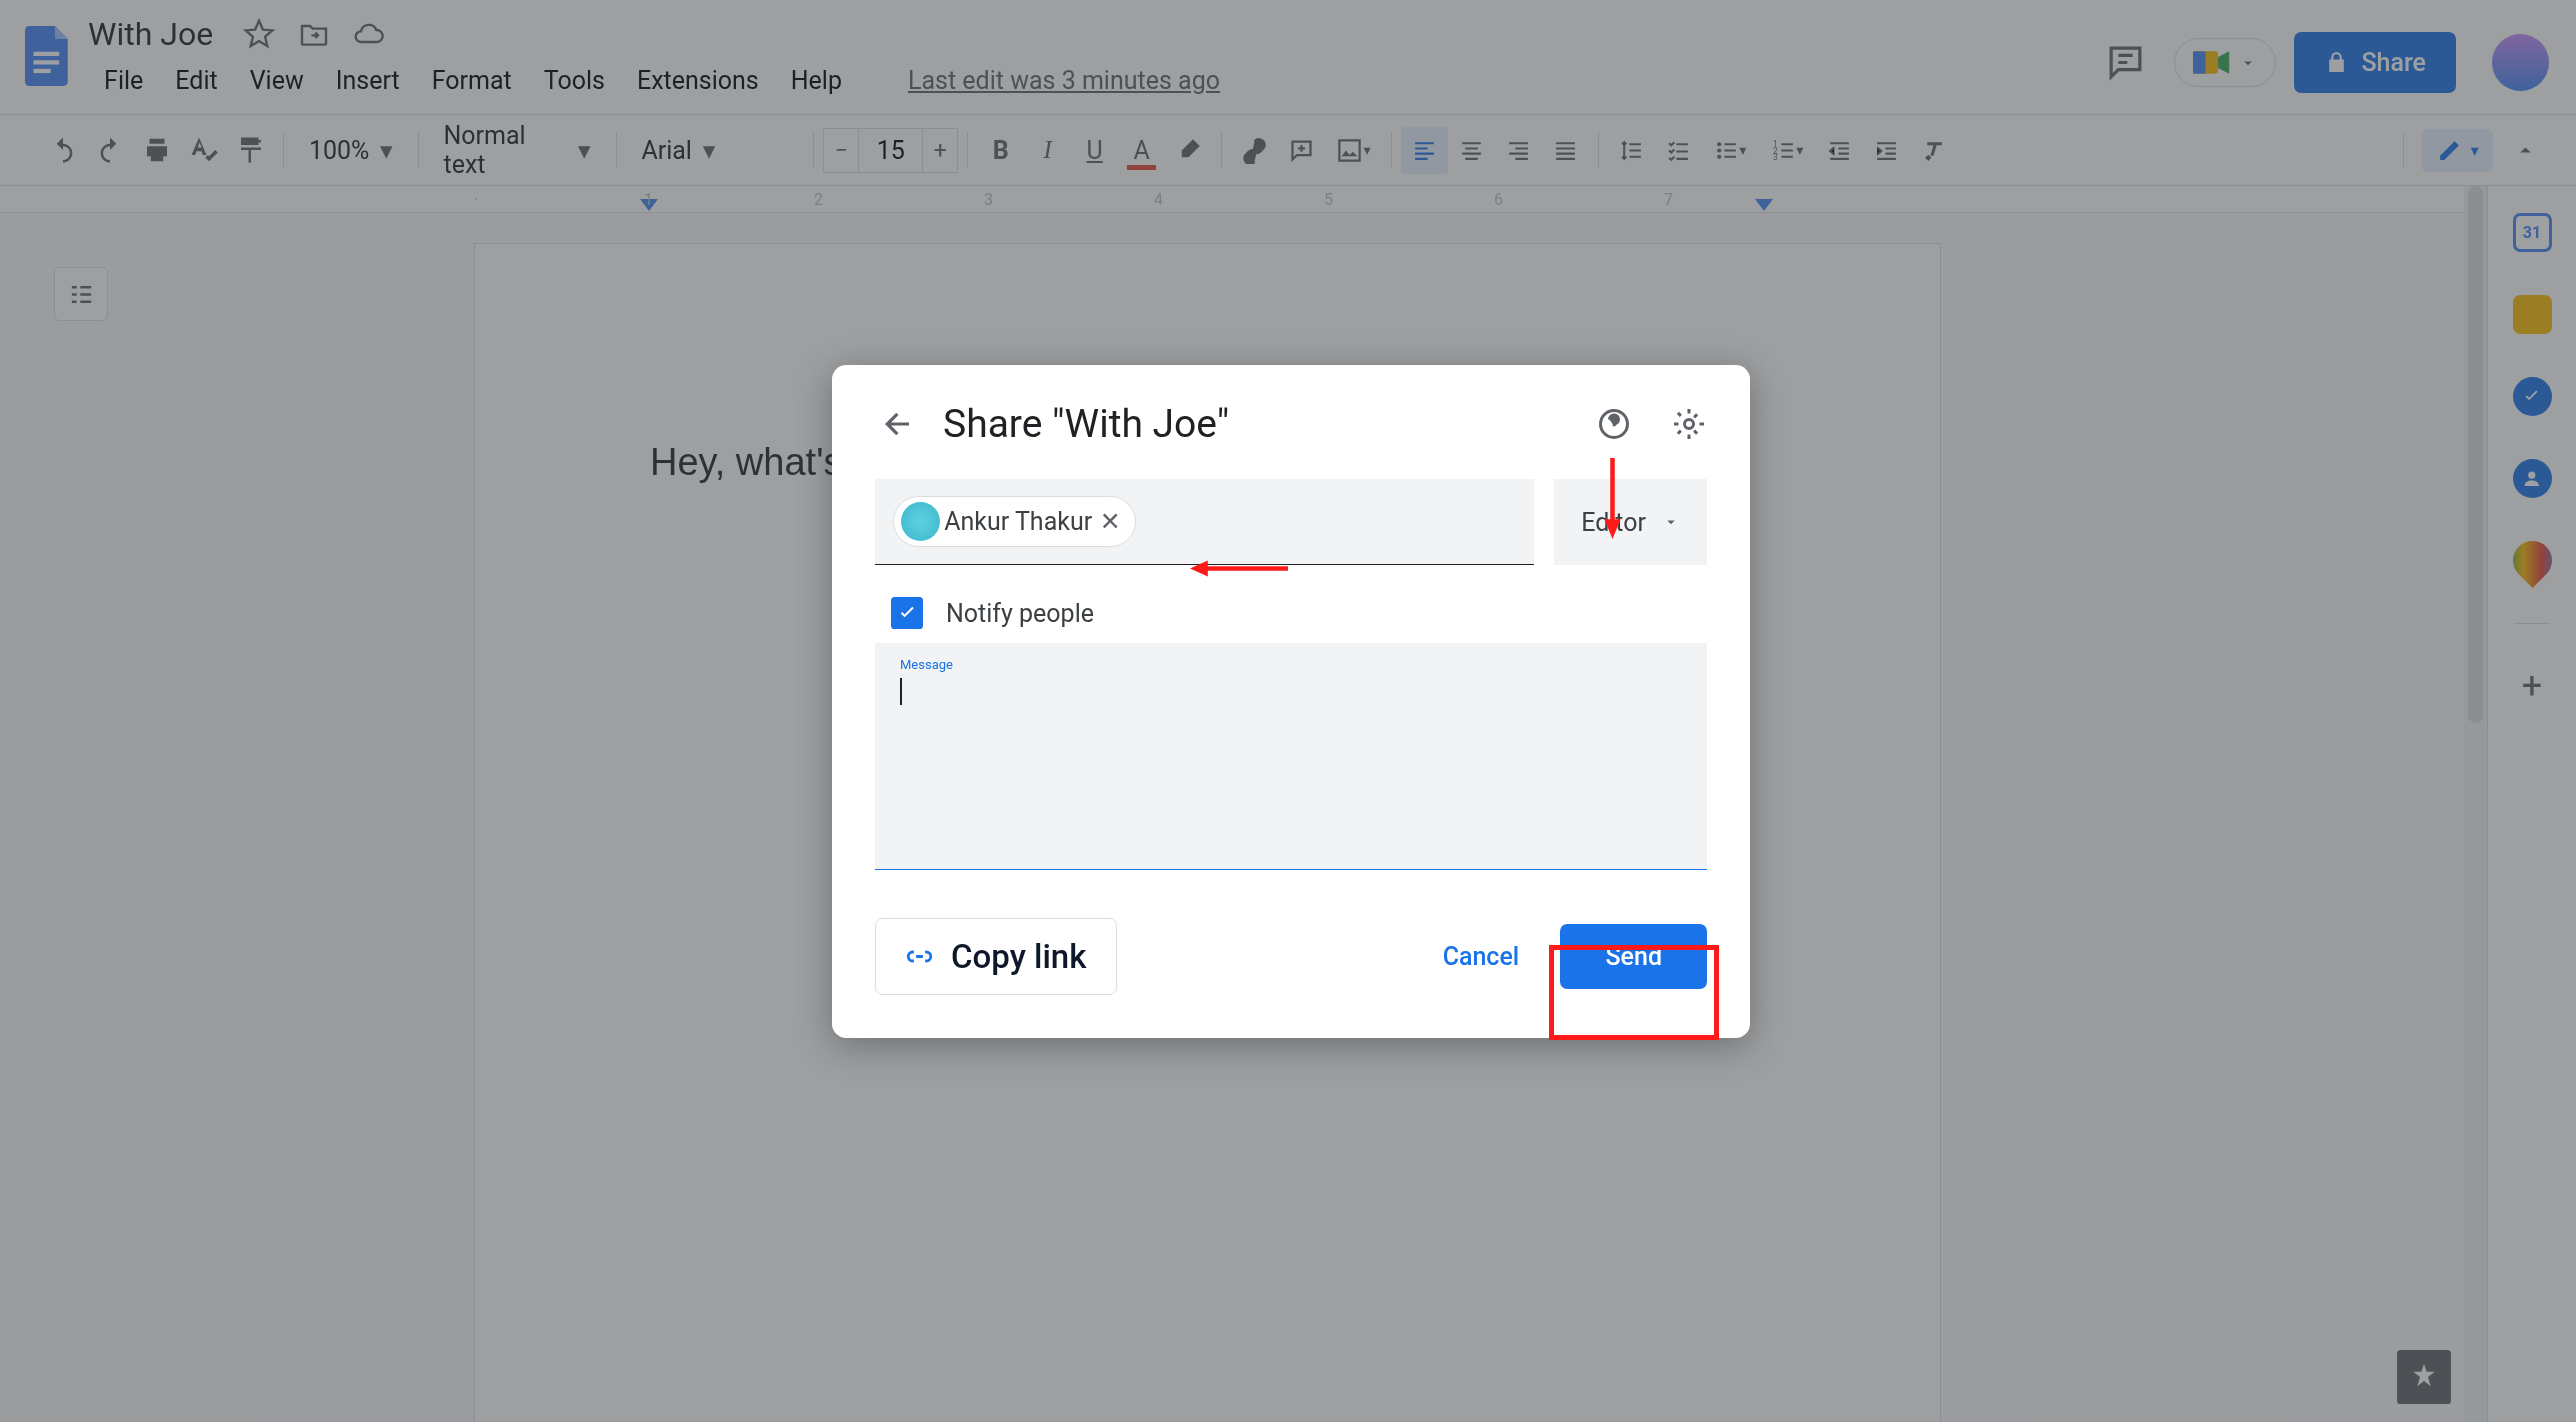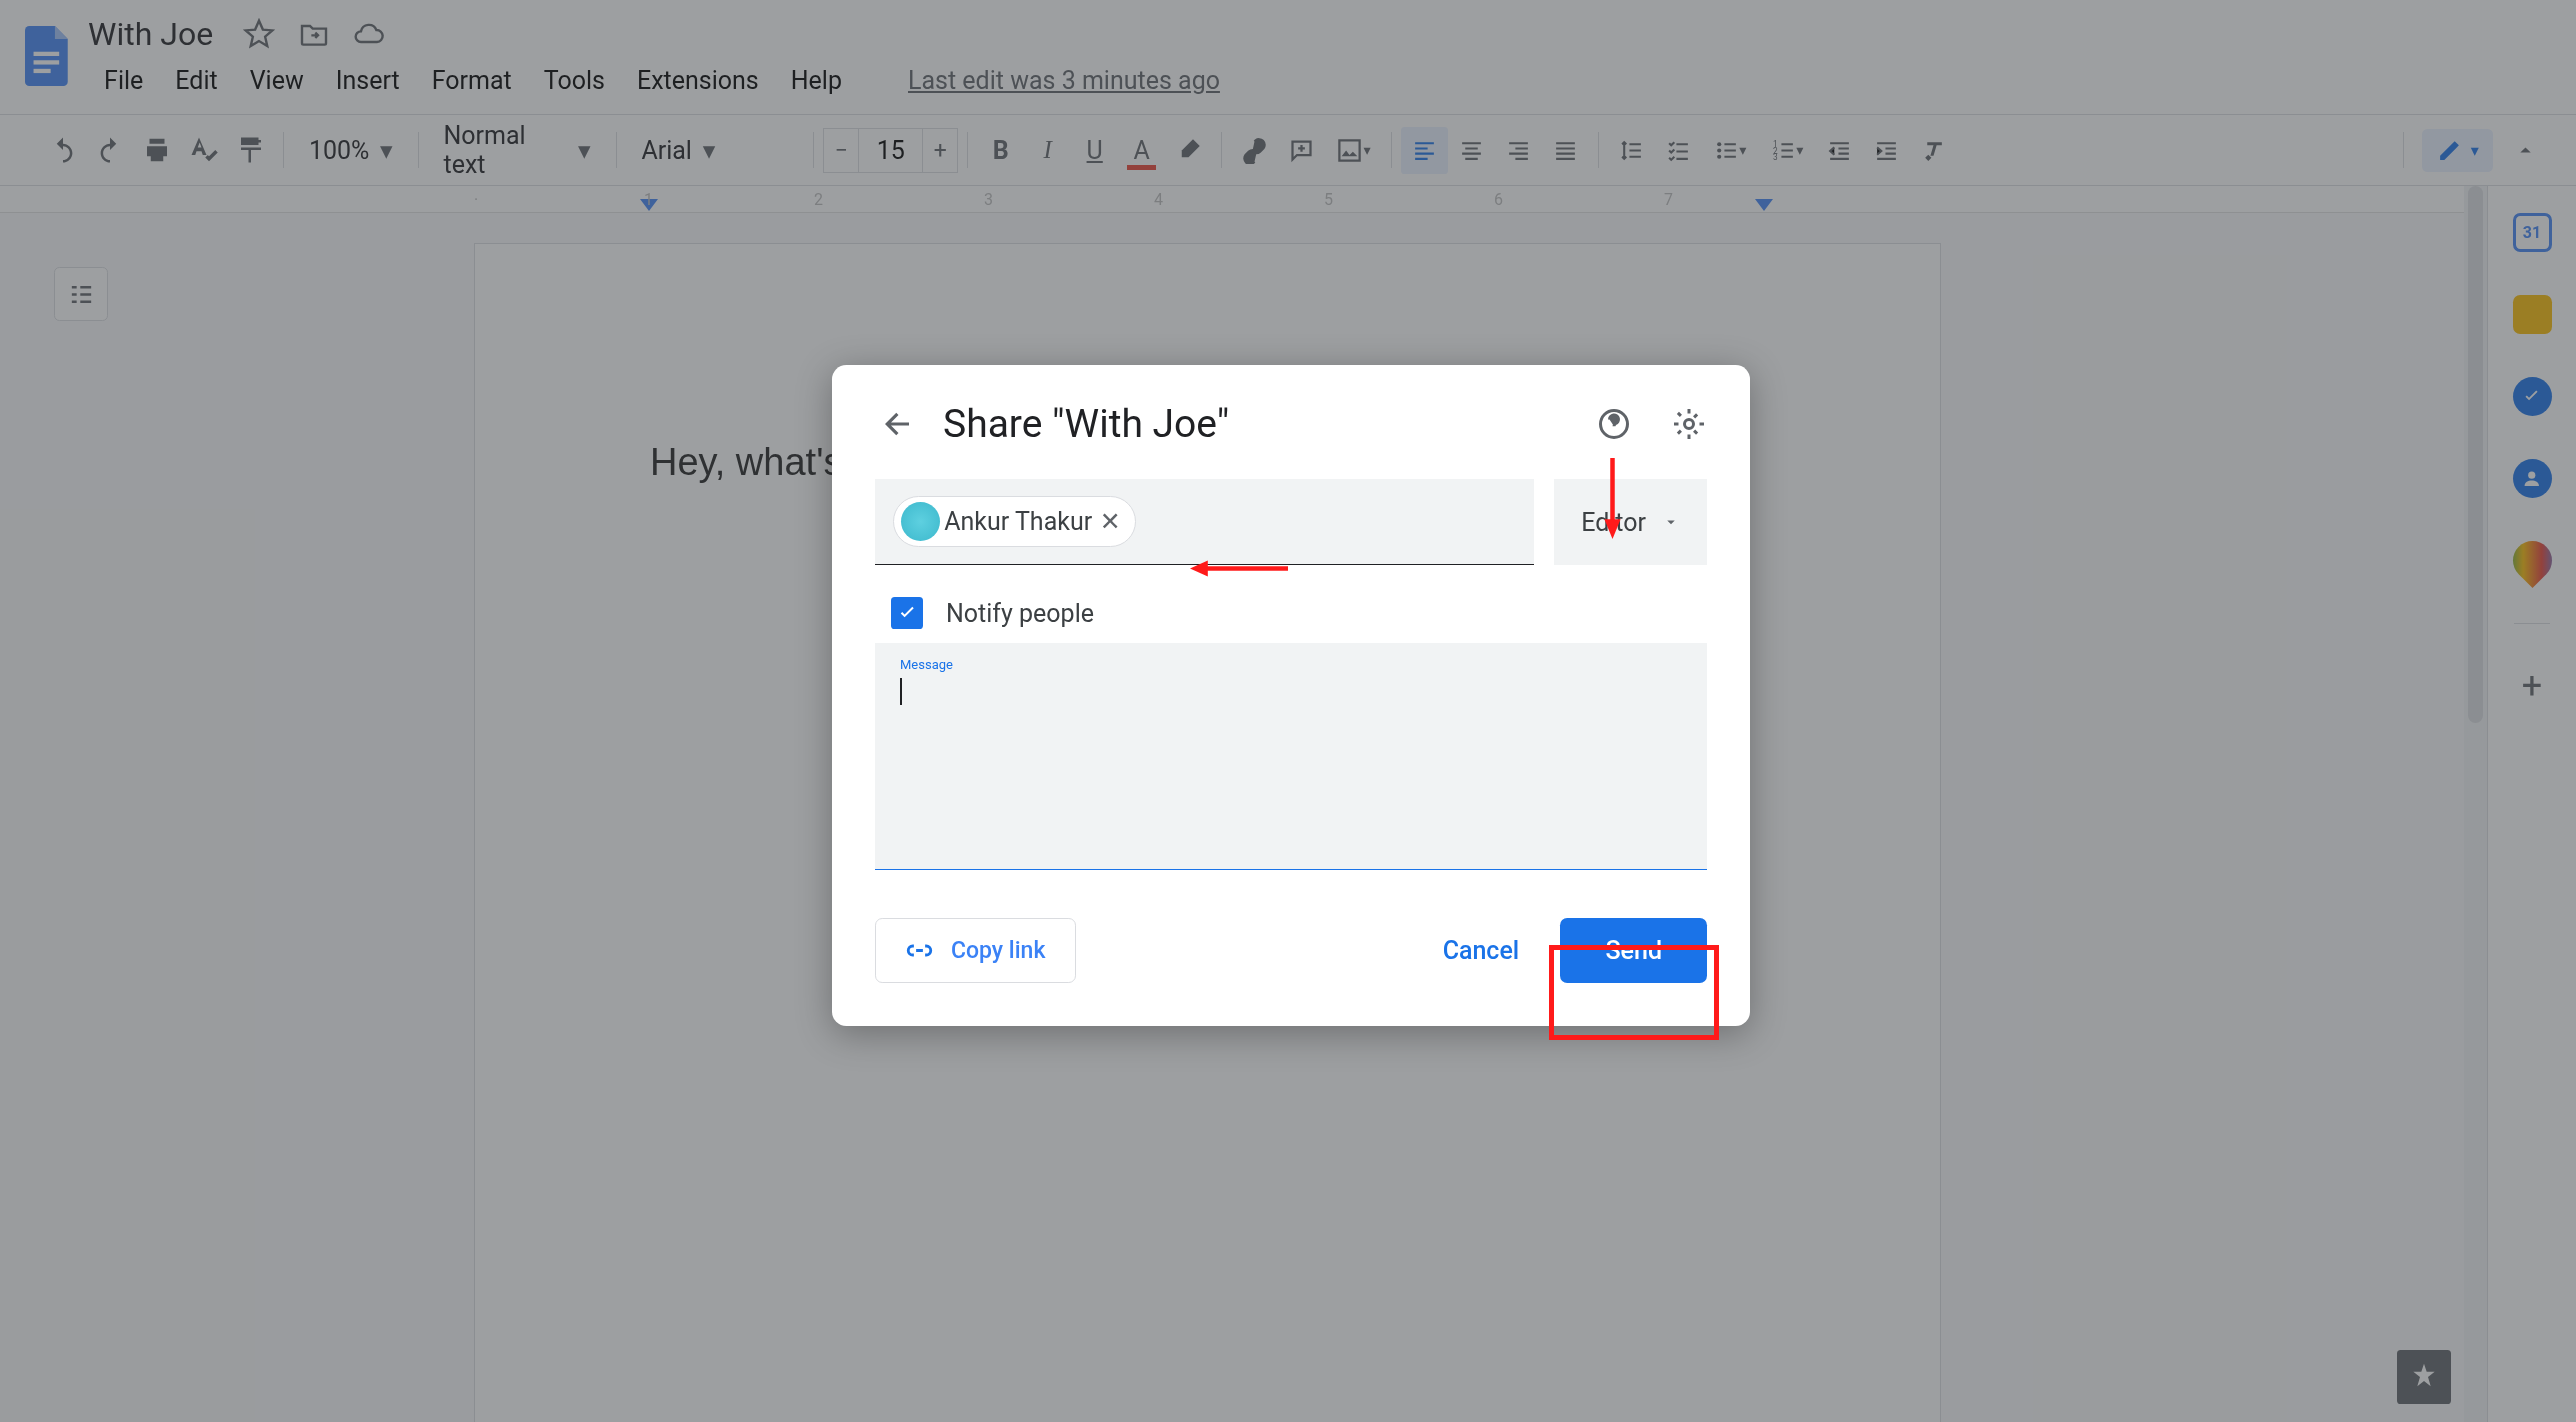--- a/index.html
+++ b/index.html
@@ -74,21 +74,21 @@
 .chip-name { font-size: 25px; color: #3c4043; }
 .chip-x { color: #5f6368; cursor: pointer; font-size: 25px; margin-left: 3.6px; }
 .role-select { background: #f1f3f4; padding: 0 27px; display: flex; align-items: center; gap: 16px; font-size: 25px; color: #3c4043; cursor: pointer; min-height: 86px; }
 .notify-row { display: flex; align-items: center; gap: 23px; margin-bottom: 14px; padding-left: 16px; }
 .checkbox { width: 32px; height: 32px; background: #1a73e8; border-radius: 3.6px; display: flex; align-items: center; justify-content: center; color: #fff; cursor: pointer; }
 .notify-label { font-size: 25px; color: #3c4043; }
 .message-box { background: #f1f3f4; border-bottom: 1.8px solid #1a73e8; padding: 14.3px 25px 14.3px 25px; min-height: 227px; margin-bottom: 48px; position: relative; }
 .message-label { font-size: 13px; color: #1a73e8; }
 .message-cursor { display: inline-block; width: 1.8px; height: 27px; background: #202124; margin-top: 5.4px; }
 .modal-footer { display: flex; align-items: center; }
-.copy-link { display: flex; align-items: center; gap: 18px; border: 0.9px solid #dadce0; border-radius: 7.2px; padding: 18px 30px; color: #3b82f6; font-size: 23px; font-weight: 500; cursor: pointer; }
+.copy-link { display: flex; align-items: center; gap: 18px; border: 0.9px solid #dadce0; border-radius: 7.2px; padding: 18px 30px; color: #0f172a; font-size: 33px; font-weight: 500; cursor: pointer; }
 .footer-spacer { flex: 1; }
 .cancel-btn { font-size: 25px; color: #1a73e8; font-weight: 500; padding: 18px 27px; cursor: pointer; }
 .send-btn { background: #1a73e8; color: #fff; font-size: 25px; font-weight: 500; padding: 18px 45px; border-radius: 7.2px; cursor: pointer; margin-left: 14.3px; }
 
 
 .annot-arrow-red { position: absolute; z-index: 200; pointer-events: none; }
 .red-box { position: absolute; z-index: 200; border: 5.4px solid #ff1a1a; pointer-events: none; }
 
 svg { display: block; }
 </style>
@@ -132,20 +132,45 @@
       <span class="menu-item">Edit</span>
       <span class="menu-item">View</span>
       <span class="menu-item">Insert</span>
       <span class="menu-item">Format</span>
       <span class="menu-item">Tools</span>
       <span class="menu-item">Extensions</span>
       <span class="menu-item">Help</span>
       <span class="last-edit">Last edit was 3 minutes ago</span>
     </div>
   </div>
+  <div class="header-right">
+    <span class="comment-icon">
+        <svg width="43" height="43" viewBox="0 0 24 24">
+          <path fill="none" stroke="#5f6368" stroke-width="1.8" d="M4 4h16v12H8l-4 4V4z"></path>
+          <path stroke="#5f6368" stroke-width="1.8" d="M8 8h8M8 12h5"></path>
+        </svg>
+      </span>
+    <div class="meet-btn">
+      <svg width="39" height="29" viewBox="0 0 28 20">
+          <rect x="0" y="2" width="18" height="16" rx="2" fill="#fbbc04"></rect>
+          <path d="M18 6l8-4v16l-8-4z" fill="#34a853"></path>
+          <rect x="0" y="2" width="9" height="16" fill="#4285f4"></rect>
+        </svg>
+      <svg width="18" height="18" viewBox="0 0 24 24">
+          <path fill="#5f6368" d="M7 10l5 5 5-5z"></path>
+        </svg>
+    </div>
+    <div class="share-btn">
+      <svg width="25" height="25" viewBox="0 0 24 24">
+          <path fill="#fff" d="M17 9V7a5 5 0 0 0-10 0v2H5v12h14V9h-2zm-8 0V7a3 3 0 1 1 6 0v2H9z"></path>
+        </svg>
+      <span>Share</span>
+    </div>
+    <div class="avatar"></div>
+  </div>
 </div>
 
 <div class="toolbar">
   <div class="tb-btn">
       <svg width="30" height="30" viewBox="0 0 24 24">
         <path fill="#5f6368" d="M12 5V2L7 7l5 5V9c3 0 5.5 2.5 5.5 5.5S15 20 12 20v2c4 0 7.5-3.5 7.5-7.5S16 7 12 7V5z"></path>
       </svg>
     </div>
   <div class="tb-btn">
       <svg width="30" height="30" viewBox="0 0 24 24">

